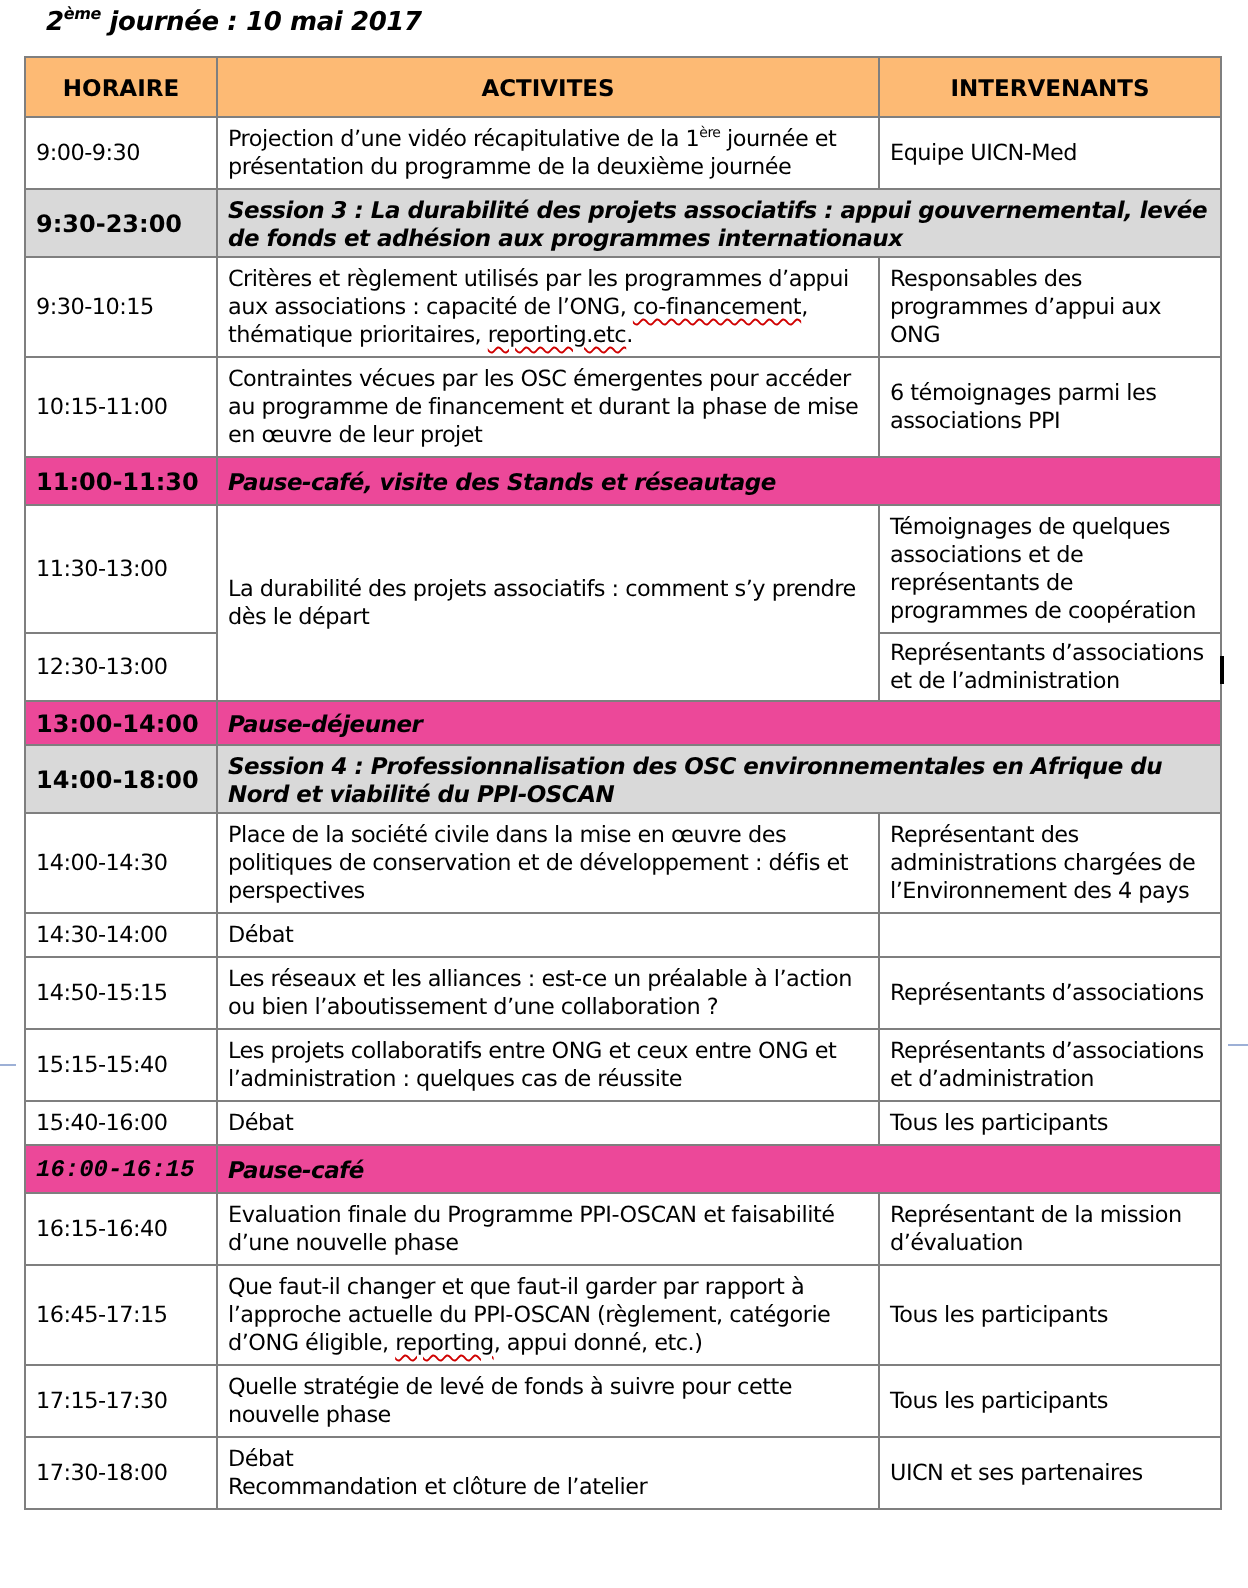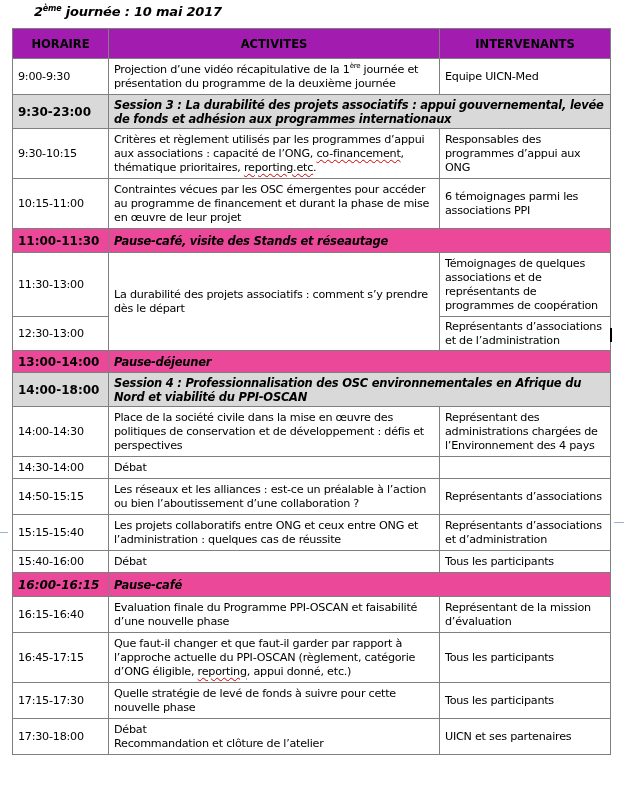--- a/index.html
+++ b/index.html
@@ -1,30 +1,30 @@
 <!DOCTYPE html>
 <html><head>
 <meta charset="utf-8">
 <style>
   html, body { margin: 0; padding: 0; background: #ffffff; }
   body { width: 624px; height: 794px; position: relative; overflow: hidden;
          font-family: "DejaVu Sans", "Liberation Sans", sans-serif; color: #000; }
-  .day-title { position: absolute; left: 34px; top: 4px; font-size: 13px; font-weight: bold; font-style: italic;
+  .day-title { position: absolute; left: 23px; top: 4px; font-size: 13px; font-weight: bold; font-style: italic;
                font-family: "DejaVu Sans", sans-serif; letter-spacing: -0.2px; }
   .day-title sup { font-size: 8px; }
   table.agenda { position: absolute; left: 12px; top: 28px; width: 598px; border-collapse: collapse; table-layout: fixed;
                  font-size: 11.2px; line-height: 14px; letter-spacing: -0.25px; }
   table.agenda td, table.agenda th { border: 1px solid #7f7f7f; padding: 2px 5px; vertical-align: middle; }
   col.c1 { width: 96px; } col.c2 { width: 331px; } col.c3 { width: 171px; }
-  th { background: #a21caf; font-weight: bold; font-size: 11.5px; height: 25px; text-align: center;
+  th { background: #fdba74; font-weight: bold; font-size: 11.5px; height: 25px; text-align: center;
        font-family: "DejaVu Sans", sans-serif; letter-spacing: 0; }
   tr.session td { background: #d9d9d9; }
   tr.break td { background: #ec4899; }
   .time-bold { font-weight: bold; font-size: 12px; letter-spacing: 0; }
-  .time-bold-italic { font-weight: bold; font-style: italic; font-size: 12px; letter-spacing: 0; }
+  .time-bold-italic { font-weight: bold; font-style: italic; font-size: 12px; letter-spacing: 0; font-family: Liberation Mono, monospace; }
   .session-title { font-weight: bold; font-style: italic; font-size: 11.5px; }
   sup { font-size: 7px; line-height: 0; }
   .cursor-mark { position: absolute; left: 610px; top: 328px; width: 2px; height: 14px; background: #000; }
   .margin-mark-l { position: absolute; left: 0px; top: 532px; width: 8px; height: 1px; background: #9db0d6; }
   .margin-mark-r { position: absolute; left: 614px; top: 522px; width: 10px; height: 1px; background: #9db0d6; }
   .spell { text-decoration: underline wavy #d00000; text-decoration-thickness: 1px; text-underline-offset: 2px; }
 </style>
 </head>
 <body>
 

